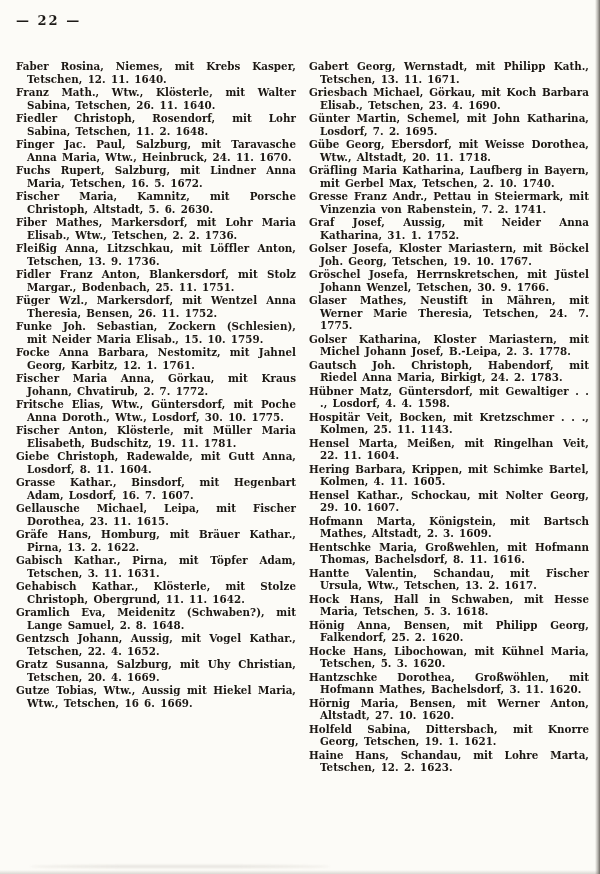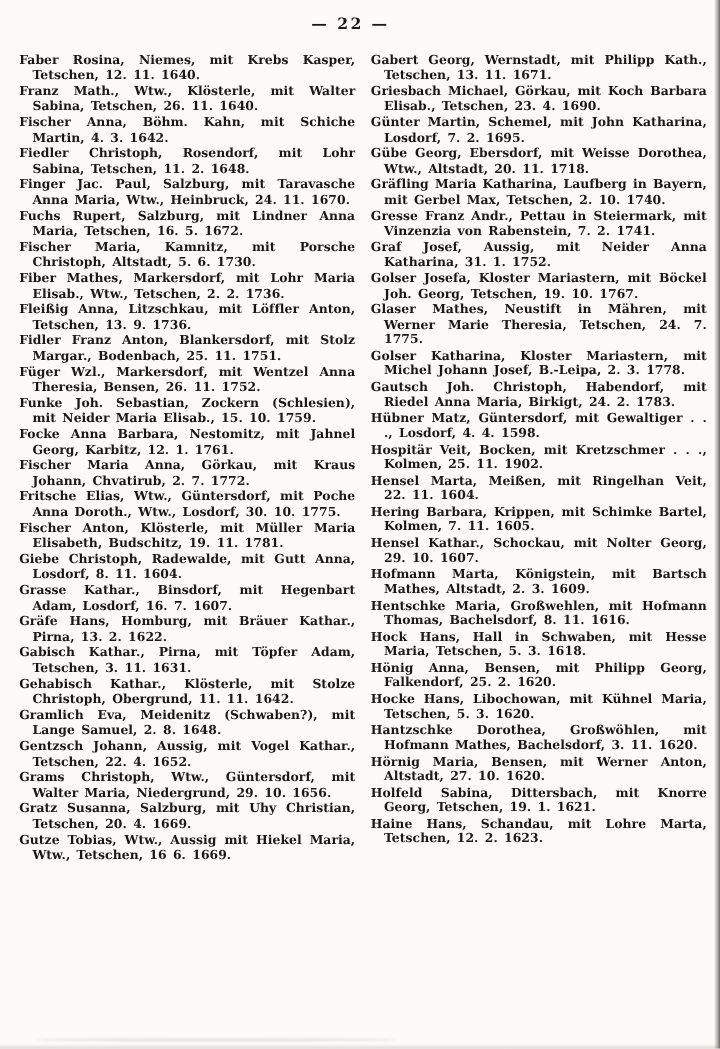--- a/index.html
+++ b/index.html
@@ -13,31 +13,31 @@
     height: 874px;
     margin: 0 auto;
     background: #fcfbf7;
     font-family: "DejaVu Serif", serif;
     color: #181512;
     overflow: hidden;
   }
   .page-number {
     position: absolute;
     top: 13px;
-    left: 0;
+    left: 16px;
     width: 584px;
-    text-align: center;
+    text-align: left;
     font-size: 13px;
     font-weight: bold;
     letter-spacing: 2px;
     color: #1c1916;
   }
   .columns {
     position: absolute;
-    top: 44px;
+    top: 60px;
     left: 16px;
     width: 574px;
     display: flex;
     gap: 13px;
   }
   .column {
     width: 280px;
     flex: 0 0 auto;
   }
   .entry {
@@ -87,64 +87,65 @@
 </head>
 <body>
 
 <div class="page">
   <div class="page-number">— 22 —</div>
 
   <div class="columns">
     <div class="column">
         <p class="entry">Faber Rosina, Niemes, mit Krebs Kasper, Tetschen, 12. 11. 1640.</p>
         <p class="entry">Franz Math., Wtw., Klösterle, mit Walter Sabina, Tetschen, 26. 11. 1640.</p>
-        <p class="entry">Fischer Anna, Böhm. Kahn, mit Schiche Martin, 4. 3. 1642.</p>
         <p class="entry">Fiedler Christoph, Rosendorf, mit Lohr Sabina, Tetschen, 11. 2. 1648.</p>
         <p class="entry">Finger Jac. Paul, Salzburg, mit Taravasche Anna Maria, Wtw., Heinbruck, 24. 11. 1670.</p>
         <p class="entry">Fuchs Rupert, Salzburg, mit Lindner Anna Maria, Tetschen, 16. 5. 1672.</p>
-        <p class="entry">Fischer Maria, Kamnitz, mit Porsche Christoph, Altstadt, 5. 6. 1730.</p>
+        <p class="entry">Fischer Maria, Kamnitz, mit Porsche Christoph, Altstadt, 5. 6. 2630.</p>
         <p class="entry">Fiber Mathes, Markersdorf, mit Lohr Maria Elisab., Wtw., Tetschen, 2. 2. 1736.</p>
         <p class="entry">Fleißig Anna, Litzschkau, mit Löffler Anton, Tetschen, 13. 9. 1736.</p>
         <p class="entry">Fidler Franz Anton, Blankersdorf, mit Stolz Margar., Bodenbach, 25. 11. 1751.</p>
         <p class="entry">Füger Wzl., Markersdorf, mit Wentzel Anna Theresia, Bensen, 26. 11. 1752.</p>
         <p class="entry">Funke Joh. Sebastian, Zockern (Schlesien), mit Neider Maria Elisab., 15. 10. 1759.</p>
         <p class="entry">Focke Anna Barbara, Nestomitz, mit Jahnel Georg, Karbitz, 12. 1. 1761.</p>
         <p class="entry">Fischer Maria Anna, Görkau, mit Kraus Johann, Chvatirub, 2. 7. 1772.</p>
         <p class="entry">Fritsche Elias, Wtw., Güntersdorf, mit Poche Anna Doroth., Wtw., Losdorf, 30. 10. 1775.</p>
         <p class="entry">Fischer Anton, Klösterle, mit Müller Maria Elisabeth, Budschitz, 19. 11. 1781.</p>
         <p class="entry">Giebe Christoph, Radewalde, mit Gutt Anna, Losdorf, 8. 11. 1604.</p>
         <p class="entry">Grasse Kathar., Binsdorf, mit Hegenbart Adam, Losdorf, 16. 7. 1607.</p>
+        <p class="entry">Gellausche Michael, Leipa, mit Fischer Dorothea, 23. 11. 1615.</p>
         <p class="entry">Gräfe Hans, Homburg, mit Bräuer Kathar., Pirna, 13. 2. 1622.</p>
         <p class="entry">Gabisch Kathar., Pirna, mit Töpfer Adam, Tetschen, 3. 11. 1631.</p>
         <p class="entry">Gehabisch Kathar., Klösterle, mit Stolze Christoph, Obergrund, 11. 11. 1642.</p>
         <p class="entry">Gramlich Eva, Meidenitz (Schwaben?), mit Lange Samuel, 2. 8. 1648.</p>
         <p class="entry">Gentzsch Johann, Aussig, mit Vogel Kathar., Tetschen, 22. 4. 1652.</p>
-        <p class="entry">Grams Christoph, Wtw., Güntersdorf, mit Walter Maria, Niedergrund, 29. 10. 1656.</p>
         <p class="entry">Gratz Susanna, Salzburg, mit Uhy Christian, Tetschen, 20. 4. 1669.</p>
         <p class="entry">Gutze Tobias, Wtw., Aussig mit Hiekel Maria, Wtw., Tetschen, 16 6. 1669.</p>
       </div>
     <div class="column">
         <p class="entry">Gabert Georg, Wernstadt, mit Philipp Kath., Tetschen, 13. 11. 1671.</p>
         <p class="entry">Griesbach Michael, Görkau, mit Koch Barbara Elisab., Tetschen, 23. 4. 1690.</p>
         <p class="entry">Günter Martin, Schemel, mit John Katharina, Losdorf, 7. 2. 1695.</p>
         <p class="entry">Gübe Georg, Ebersdorf, mit Weisse Dorothea, Wtw., Altstadt, 20. 11. 1718.</p>
         <p class="entry">Gräfling Maria Katharina, Laufberg in Bayern, mit Gerbel Max, Tetschen, 2. 10. 1740.</p>
         <p class="entry">Gresse Franz Andr., Pettau in Steiermark, mit Vinzenzia von Rabenstein, 7. 2. 1741.</p>
         <p class="entry">Graf Josef, Aussig, mit Neider Anna Katharina, 31. 1. 1752.</p>
         <p class="entry">Golser Josefa, Kloster Mariastern, mit Böckel Joh. Georg, Tetschen, 19. 10. 1767.</p>
+        <p class="entry">Gröschel Josefa, Herrnskretschen, mit Jüstel Johann Wenzel, Tetschen, 30. 9. 1766.</p>
         <p class="entry">Glaser Mathes, Neustift in Mähren, mit Werner Marie Theresia, Tetschen, 24. 7. 1775.</p>
         <p class="entry">Golser Katharina, Kloster Mariastern, mit Michel Johann Josef, B.-Leipa, 2. 3. 1778.</p>
         <p class="entry">Gautsch Joh. Christoph, Habendorf, mit Riedel Anna Maria, Birkigt, 24. 2. 1783.</p>
         <p class="entry">Hübner Matz, Güntersdorf, mit Gewaltiger . . ., Losdorf, 4. 4. 1598.</p>
-        <p class="entry">Hospitär Veit, Bocken, mit Kretzschmer . . ., Kolmen, 25. 11. 1902.</p>
+        <p class="entry">Hospitär Veit, Bocken, mit Kretzschmer . . ., Kolmen, 25. 11. 1143.</p>
         <p class="entry">Hensel Marta, Meißen, mit Ringelhan Veit, 22. 11. 1604.</p>
-        <p class="entry">Hering Barbara, Krippen, mit Schimke Bartel, Kolmen, 7. 11. 1605.</p>
+        <p class="entry">Hering Barbara, Krippen, mit Schimke Bartel, Kolmen, 4. 11. 1605.</p>
         <p class="entry">Hensel Kathar., Schockau, mit Nolter Georg, 29. 10. 1607.</p>
         <p class="entry">Hofmann Marta, Königstein, mit Bartsch Mathes, Altstadt, 2. 3. 1609.</p>
         <p class="entry">Hentschke Maria, Großwehlen, mit Hofmann Thomas, Bachelsdorf, 8. 11. 1616.</p>
+        <p class="entry">Hantte Valentin, Schandau, mit Fischer Ursula, Wtw., Tetschen, 13. 2. 1617.</p>
         <p class="entry">Hock Hans, Hall in Schwaben, mit Hesse Maria, Tetschen, 5. 3. 1618.</p>
         <p class="entry">Hönig Anna, Bensen, mit Philipp Georg, Falkendorf, 25. 2. 1620.</p>
         <p class="entry">Hocke Hans, Libochowan, mit Kühnel Maria, Tetschen, 5. 3. 1620.</p>
         <p class="entry">Hantzschke Dorothea, Großwöhlen, mit Hofmann Mathes, Bachelsdorf, 3. 11. 1620.</p>
         <p class="entry">Hörnig Maria, Bensen, mit Werner Anton, Altstadt, 27. 10. 1620.</p>
         <p class="entry">Holfeld Sabina, Dittersbach, mit Knorre Georg, Tetschen, 19. 1. 1621.</p>
         <p class="entry">Haine Hans, Schandau, mit Lohre Marta, Tetschen, 12. 2. 1623.</p>
       </div>
   </div>
 

